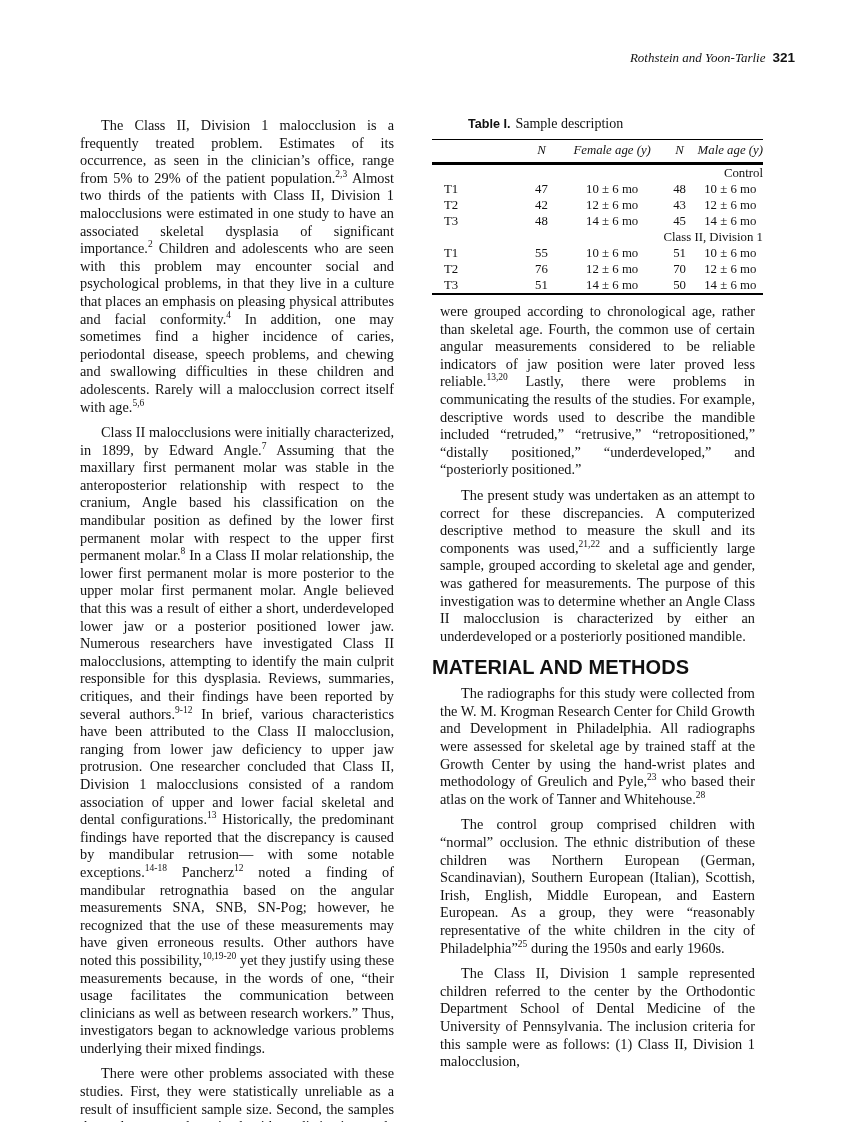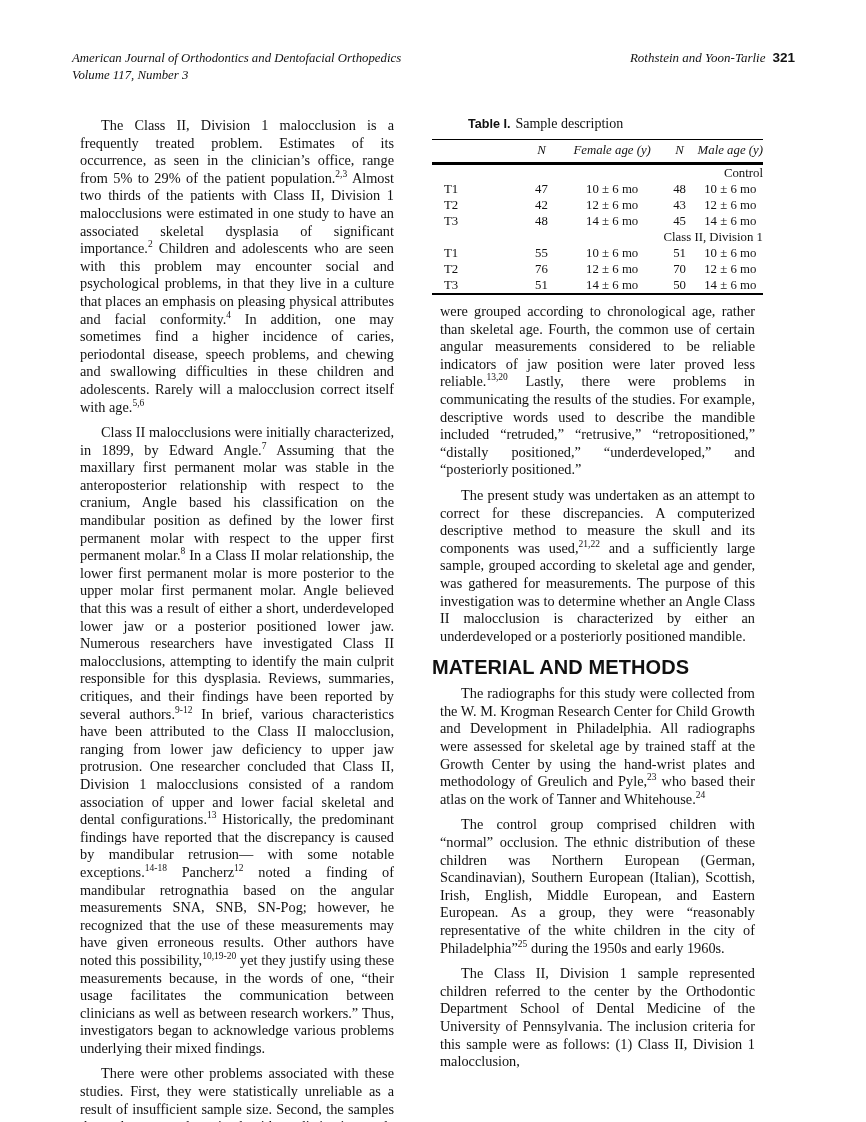--- a/index.html
+++ b/index.html
@@ -63,24 +63,20 @@
     font-family:"Liberation Sans", sans-serif;
     font-weight:bold;font-size:20px;line-height:17px;
     margin:14px 0 9px 0;letter-spacing:0.1px;text-indent:0;
   }
 </style>
 </head>
 <body>
 
 <div class="page">
 
-  <div class="hdr-left">
-    <div>American Journal of Orthodontics and Dentofacial Orthopedics</div>
-    <div>Volume 117, Number 3</div>
-  </div>
 
   <div class="hdr-right">
     <span>Rothstein and Yoon-Tarlie</span><span class="pageno">321</span>
   </div>
 
   <div class="col col-left">
     <p>The Class II, Division 1 malocclusion is a frequently treated problem. Estimates of its occurrence, as seen in the clinician’s office, range from 5% to 29% of the patient population.<sup>2,3</sup> Almost two thirds of the patients with Class II, Division 1 malocclusions were estimated in one study to have an associated skeletal dysplasia of significant importance.<sup>2</sup> Children and adolescents who are seen with this problem may encounter social and psychological problems, in that they live in a culture that places an emphasis on pleasing physical attributes and facial conformity.<sup>4</sup> In addition, one may sometimes find a higher incidence of caries, periodontal disease, speech problems, and chewing and swallowing difficulties in these children and adolescents. Rarely will a malocclusion correct itself with age.<sup>5,6</sup></p>
     <p>Class II malocclusions were initially characterized, in 1899, by Edward Angle.<sup>7</sup> Assuming that the maxillary first permanent molar was stable in the anteroposterior relationship with respect to the cranium, Angle based his classification on the mandibular position as defined by the lower first permanent molar with respect to the upper first permanent molar.<sup>8</sup> In a Class II molar relationship, the lower first permanent molar is more posterior to the upper molar first permanent molar. Angle believed that this was a result of either a short, underdeveloped lower jaw or a posterior positioned lower jaw. Numerous researchers have investigated Class II malocclusions, attempting to identify the main culprit responsible for this dysplasia. Reviews, summaries, critiques, and their findings have been reported by several authors.<sup>9-12</sup> In brief, various characteristics have been attributed to the Class II malocclusion, ranging from lower jaw deficiency to upper jaw protrusion. One researcher concluded that Class II, Division 1 malocclusions consisted of a random association of upper and lower facial skeletal and dental configurations.<sup>13</sup> Historically, the predominant findings have reported that the discrepancy is caused by mandibular retrusion— with some notable exceptions.<sup>14-18</sup> Pancherz<sup>12</sup> noted a finding of mandibular retrognathia based on the angular measurements SNA, SNB, SN-Pog; however, he recognized that the use of these measurements may have given erroneous results. Other authors have noted this possibility,<sup>10,19-20</sup> yet they justify using these measurements because, in the words of one, “their usage facilitates the communication between clinicians as well as between research workers.” Thus, investigators began to acknowledge various problems underlying their mixed findings.</p>
     <p>There were other problems associated with these studies. First, they were statistically unreliable as a result of insufficient sample size. Second, the samples themselves were also mixed, with no distinction made regarding genders and ages. Third, the various samples</p>
   </div>
@@ -159,18 +155,18 @@
             </tr>
           </tbody>
       </table>
     </div>
 
     <p class="cont">were grouped according to chronological age, rather than skeletal age. Fourth, the common use of certain angular measurements considered to be reliable indicators of jaw position were later proved less reliable.<sup>13,20</sup> Lastly, there were problems in communicating the results of the studies. For example, descriptive words used to describe the mandible included “retruded,” “retrusive,” “retropositioned,” “distally positioned,” “underdeveloped,” and “posteriorly positioned.”</p>
     <p>The present study was undertaken as an attempt to correct for these discrepancies. A computerized descriptive method to measure the skull and its components was used,<sup>21,22</sup> and a sufficiently large sample, grouped according to skeletal age and gender, was gathered for measurements. The purpose of this investigation was to determine whether an Angle Class II malocclusion is characterized by either an underdeveloped or a posteriorly positioned mandible.</p>
 
     <h2 class="section">MATERIAL AND METHODS</h2>
 
-    <p>The radiographs for this study were collected from the W. M. Krogman Research Center for Child Growth and Development in Philadelphia. All radiographs were assessed for skeletal age by trained staff at the Growth Center by using the hand-wrist plates and methodology of Greulich and Pyle,<sup>23</sup> who based their atlas on the work of Tanner and Whitehouse.<sup>24</sup></p>
+    <p>The radiographs for this study were collected from the W. M. Krogman Research Center for Child Growth and Development in Philadelphia. All radiographs were assessed for skeletal age by trained staff at the Growth Center by using the hand-wrist plates and methodology of Greulich and Pyle,<sup>23</sup> who based their atlas on the work of Tanner and Whitehouse.<sup>28</sup></p>
     <p>The control group comprised children with “normal” occlusion. The ethnic distribution of these children was Northern European (German, Scandinavian), Southern European (Italian), Scottish, Irish, English, Middle European, and Eastern European. As a group, they were “reasonably representative of the white children in the city of Philadelphia”<sup>25</sup> during the 1950s and early 1960s.</p>
     <p>The Class II, Division 1 sample represented children referred to the center by the Orthodontic Department School of Dental Medicine of the University of Pennsylvania. The inclusion criteria for this sample were as follows: (1) Class II, Division 1 malocclusion,</p>
 
   </div>
 </div>
 
 </body></html>

